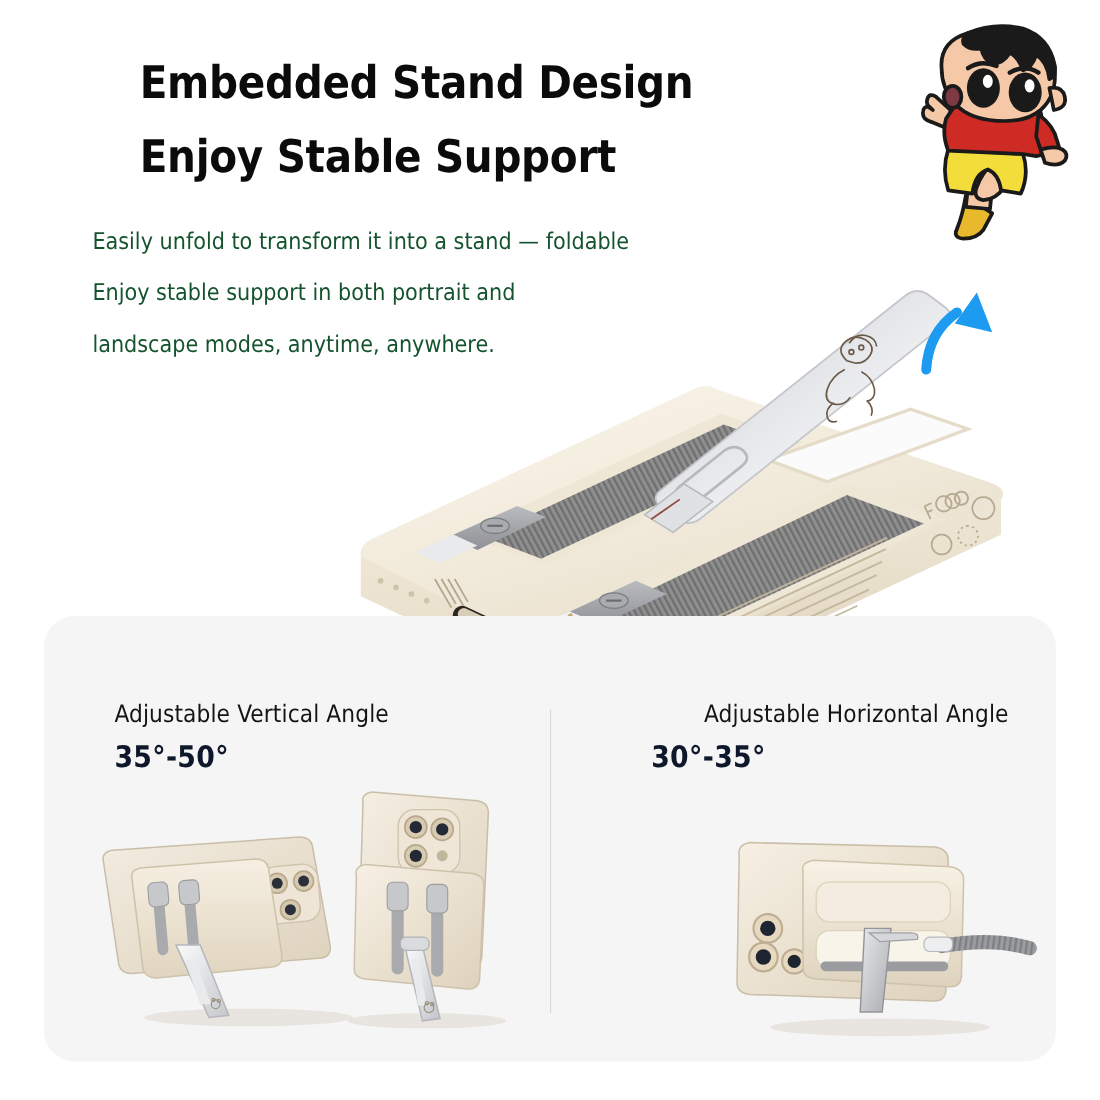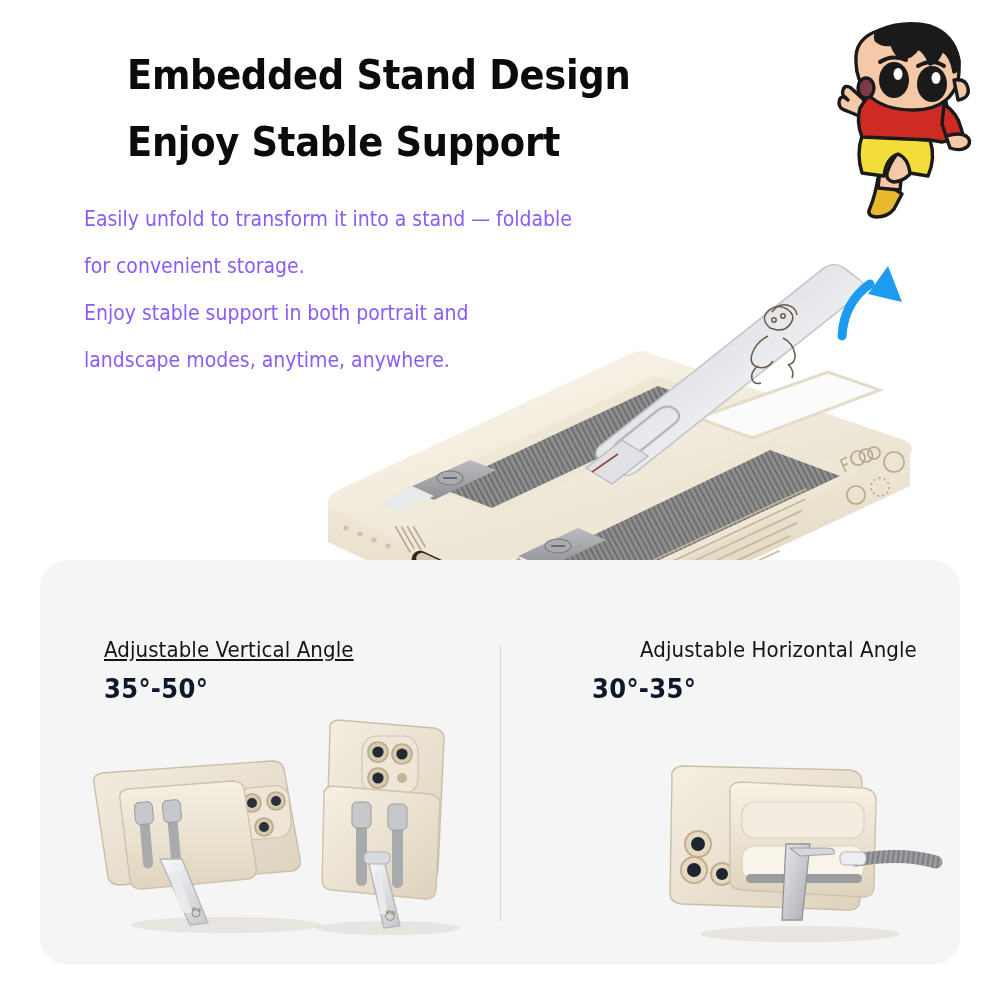--- a/index.html
+++ b/index.html
@@ -14,21 +14,21 @@
   .headline{
     position:absolute;left:82px;top:42px;width:640px;
     font-weight:700;font-size:41px;line-height:67px;
     letter-spacing:-0.3px;color:#0b0b0b;margin-left:45px;
   }
   .headline .h-line{display:block;white-space:nowrap;}
 
   
   .body-copy{
     position:absolute;left:84px;top:196px;width:600px;
-    font-size:21px;line-height:47px;color:#8b5cf6;font-weight:400;
+    font-size:21px;line-height:47px;color:#14532d;font-weight:400;
   }
   .body-copy .b-line{display:block;white-space:nowrap;}
 
   
   .mascot{position:absolute;left:818px;top:18px;width:176px;height:205px;}
 
   
   .hero{position:absolute;left:300px;top:250px;width:640px;height:420px;}
 
   
@@ -44,21 +44,21 @@
     background:#d8d8d8;
   }
   .col-title{
     position:absolute;font-size:22px;color:#141414;font-weight:400;
     white-space:nowrap;letter-spacing:.1px;
   }
   .col-value{
     position:absolute;font-size:27px;color:#0f172a;font-weight:700;
     white-space:nowrap;letter-spacing:.3px;
   }
-  .t-left{left:104px;top:637px;text-decoration:underline;}
+  .t-left{left:104px;top:637px;}
   .v-left{left:104px;top:673px;}
   .t-right{left:592px;top:637px;margin-left:48px;}
   .v-right{left:592px;top:673px;text-align:right;}
 
   .demo{position:absolute;}
   .demo-a{left:86px;top:755px;width:260px;height:180px;}
   .demo-b{left:288px;top:700px;width:190px;height:235px;}
   .demo-c{left:650px;top:748px;width:300px;height:195px;}
 </style>
 </head>
@@ -66,21 +66,20 @@
 
 <div class="stage">
 
   <div class="headline">
     <span class="h-line">Embedded Stand Design</span>
     <span class="h-line">Enjoy Stable Support</span>
   </div>
 
   <div class="body-copy">
     <span class="b-line">Easily unfold to transform it into a stand — foldable</span>
-    <span class="b-line">for convenient storage.</span>
     <span class="b-line">Enjoy stable support in both portrait and</span>
     <span class="b-line">landscape modes, anytime, anywhere.</span>
   </div>
 
   <svg class="mascot" viewBox="0 0 176 205">
     <g stroke="#1a1a1a" stroke-width="3.4" stroke-linejoin="round" stroke-linecap="round">
 
       <path d="M46 82 L33 70 Q27 66 25 72 Q23 78 30 82 L27 79 Q21 78 21 85 Q21 91 29 93 L46 100 Z" fill="#f5c9a8"></path>
 
       <path d="M60 160 Q57 178 52 190 Q48 198 58 199 Q70 199 76 191 L84 176 Z" fill="#e8b92c"></path>

